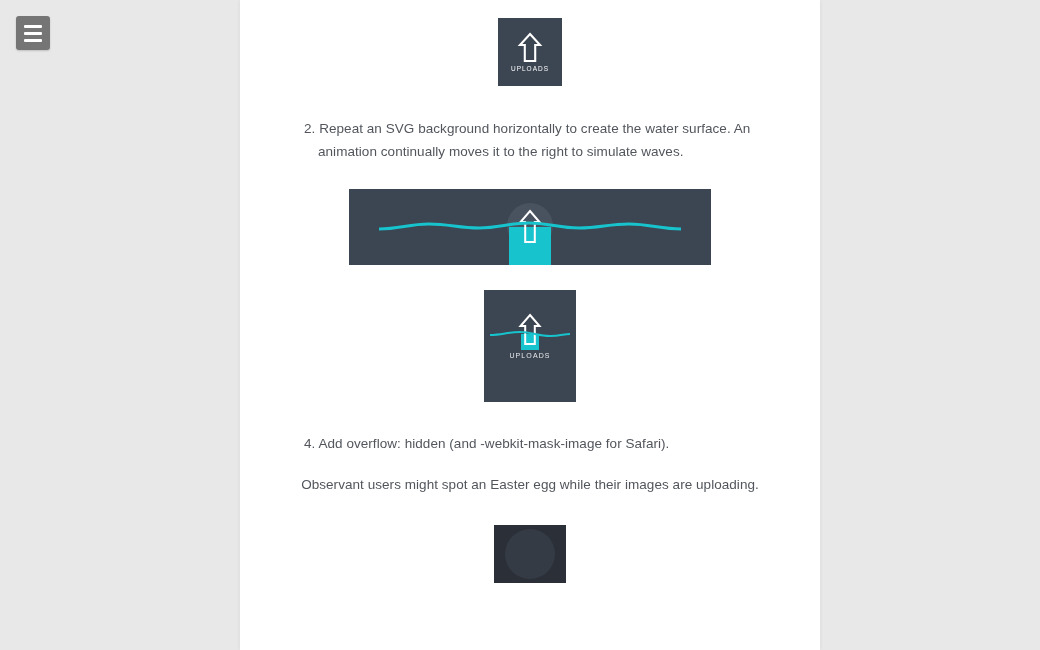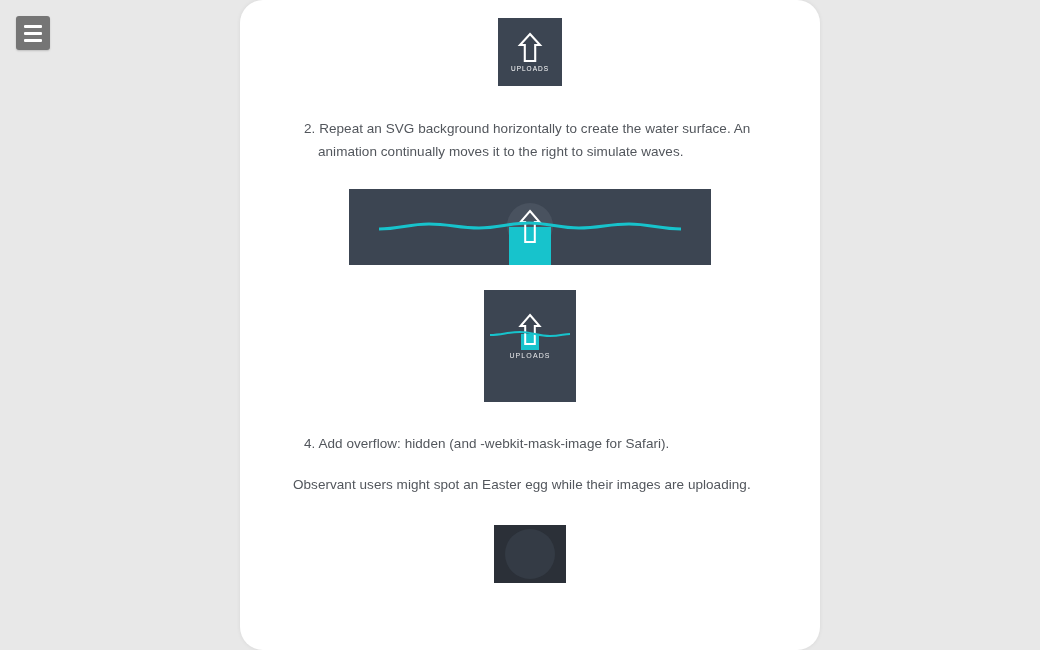--- a/index.html
+++ b/index.html
@@ -46,21 +46,20 @@
   
   .page-column {
     position: absolute;
     left: 240px;
     top: 0;
     width: 580px;
     height: 650px;
     background: #ffffff;
     box-shadow: 0 0 4px rgba(0,0,0,0.07);
     overflow: hidden;
-    border-radius: 23px;
   }
   .article {
     padding: 0 53px;
     box-sizing: border-box;
     width: 100%;
   }
 
   
   .para {
     font-size: 13.5px;
@@ -271,21 +270,21 @@
         <svg class="waterline" viewBox="0 0 80 12" preserveAspectRatio="none" aria-hidden="true">
           <path d="M0 7 C 12 7, 18 4, 30 4 C 42 4, 48 8, 60 8 C 70 8, 74 6, 80 6" fill="none" stroke="#17c3cc" stroke-width="2"></path>
         </svg>
         <span class="uploads-label">UPLOADS</span>
       </div>
     </div>
 
     <p class="list-item" style="margin-top:30px;">4. Add overflow: hidden (and -webkit-mask-image for Safari).</p>
 
 
-    <p class="para" style="margin-top:17px;">Observant users might spot an Easter egg while their images are uploading.</p>
+    <p class="para" style="margin-top:17px;text-align:center;">Observant users might spot an Easter egg while their images are uploading.</p>
 
     <div class="figure" style="margin-top:29px;">
       <div class="badge-4">
         <div class="disc">
           
         </div>
 
       </div>
     </div>
 

